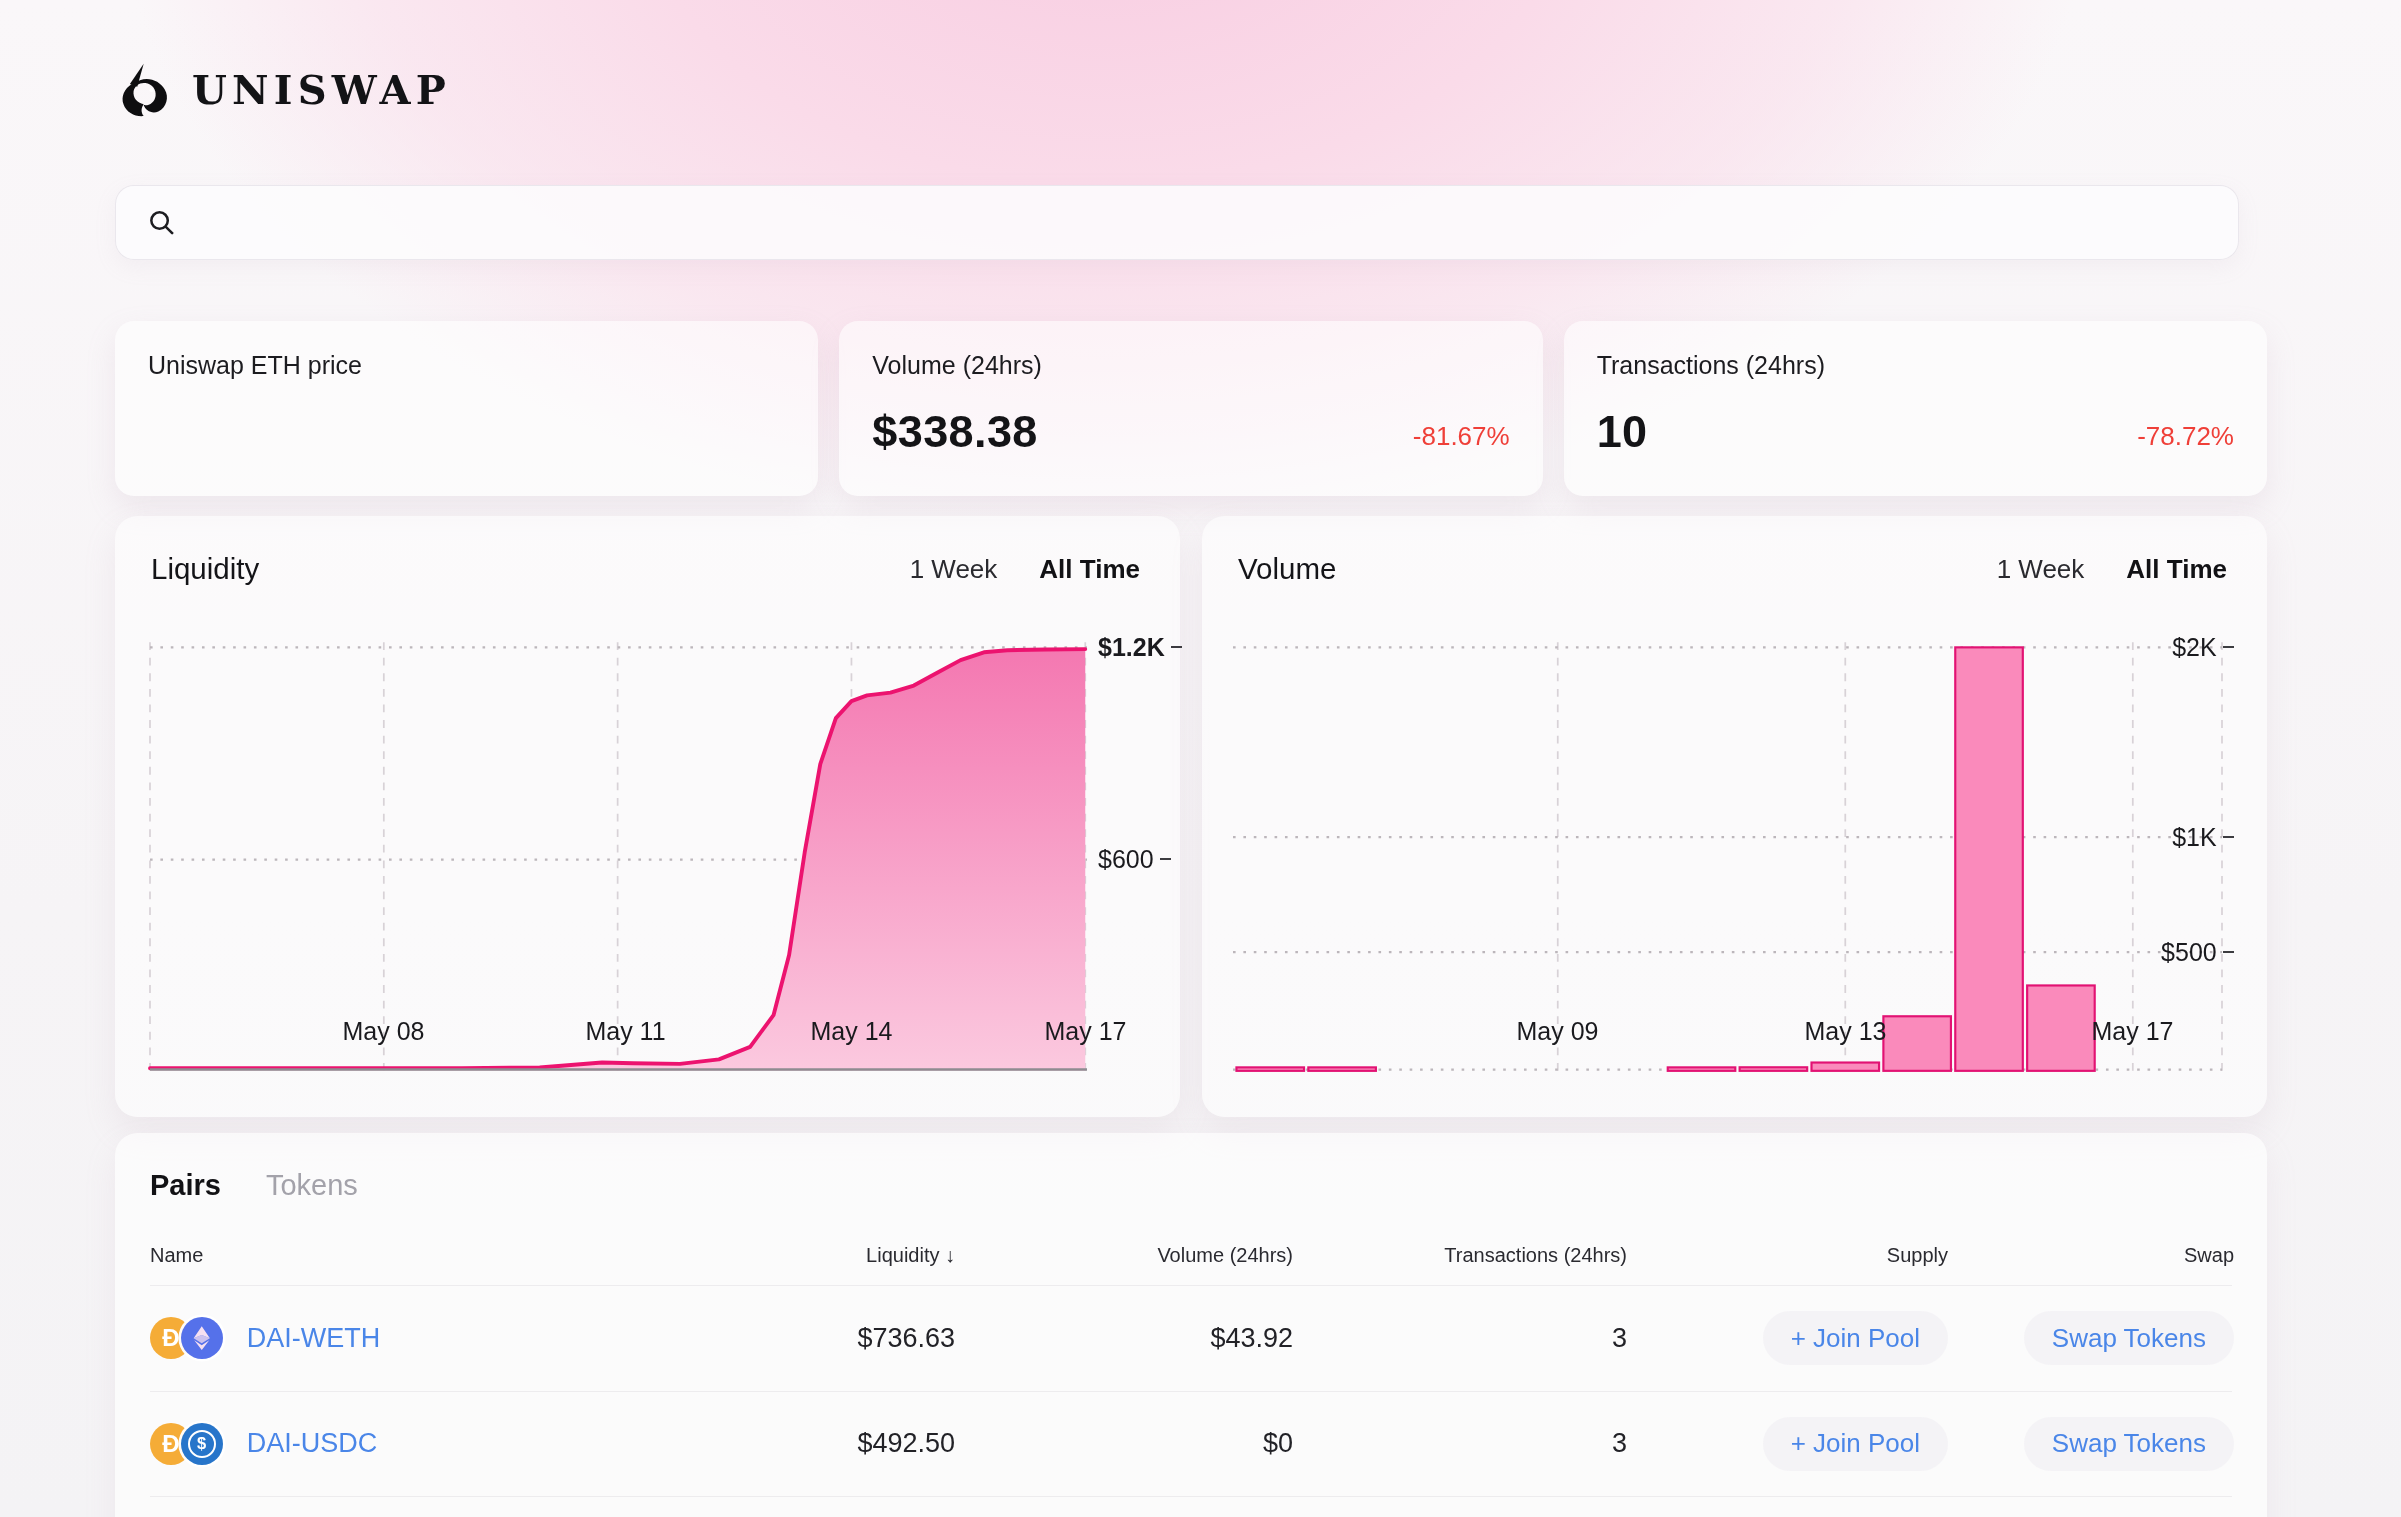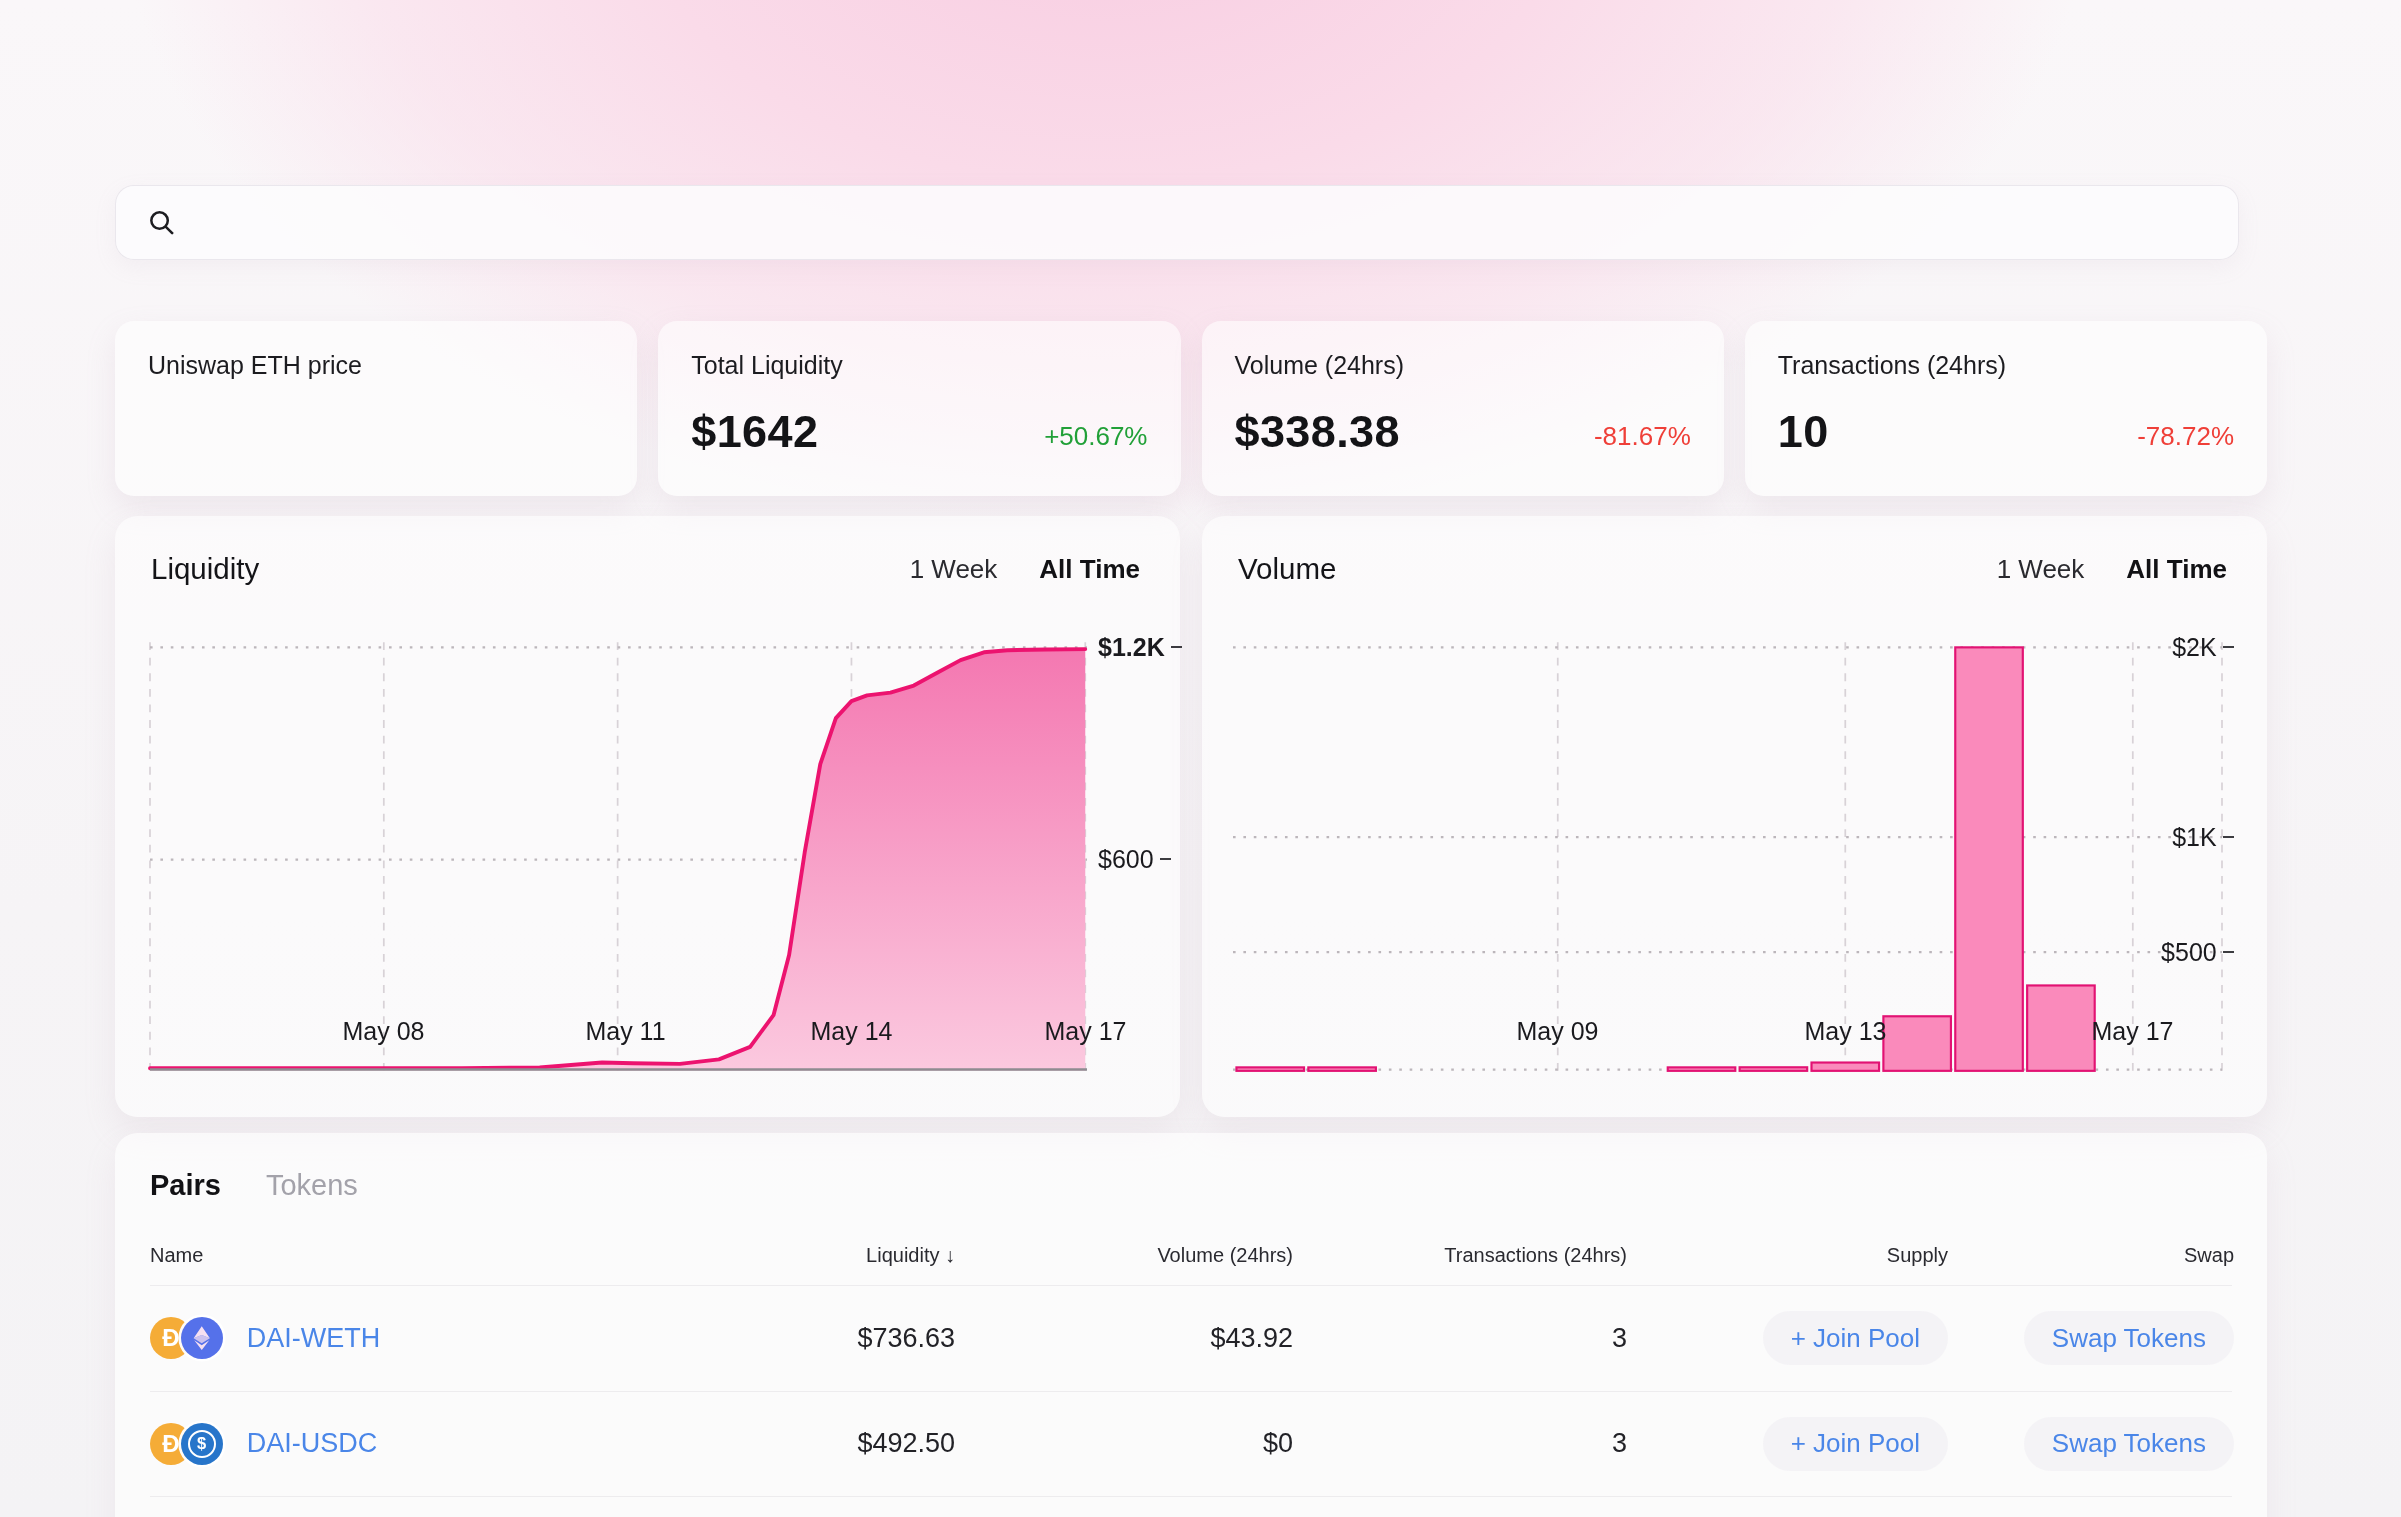--- a/index.html
+++ b/index.html
@@ -93,38 +93,41 @@
   .pill{
     display:inline-flex; align-items:center; justify-content:center; height:54px; padding:0 28px;
     background:rgba(243,242,246,.95); border-radius:27px; font-size:26px; color:#4a86e8; cursor:pointer; white-space:nowrap;
   }
 </style>
 </head>
 <body>
 
 <div class="screen">
 
+  <div class="brand">
+    <svg viewBox="0 0 60 60">
+      <g fill="#0e0e10" fill-rule="evenodd">
+        <path d="M28 2 L13 24 L21 27 Z"></path>
+        <path d="M15 24 C7 29 3 38 6 46 C9 55 19 60 28 59 C25 55 25 50 28 46 C21 45 16 39 17 32 C18 26 24 22 30 23 C37 24 42 30 41 37 C40 44 34 48 28 47 C30 53 37 57 44 54 C53 50 56 38 51 30 C46 21 34 16 24 20 Z"></path>
+      </g>
+      <circle cx="36.5" cy="30.5" r="2.2" fill="#fff"></circle>
+    </svg>
+    <div class="brand-name">UNISWAP</div>
+  </div>
 
   <div class="search">
     <svg viewBox="0 0 32 32">
       <circle cx="14" cy="14" r="8.5" fill="none" stroke="#1c1c20" stroke-width="2.6"></circle>
       <line x1="20.5" y1="20.5" x2="27" y2="27" stroke="#1c1c20" stroke-width="2.6" stroke-linecap="round"></line>
     </svg>
   </div>
 
   <div class="stats">
     <div class="scard">
       <div class="lbl">Uniswap ETH price</div>
-    </div>
-    <div class="scard">
-      <div class="lbl">Total Liquidity</div>
-      <div class="valrow">
-        <div class="val">$1642</div>
-        <div class="pct" style="color: rgb(33, 160, 56);">+50.67%</div>
-      </div>
     </div>
     <div class="scard">
       <div class="lbl">Volume (24hrs)</div>
       <div class="valrow">
         <div class="val">$338.38</div>
         <div class="pct" style="color: rgb(239, 63, 56);">-81.67%</div>
       </div>
     </div>
     <div class="scard">
       <div class="lbl">Transactions (24hrs)</div>

